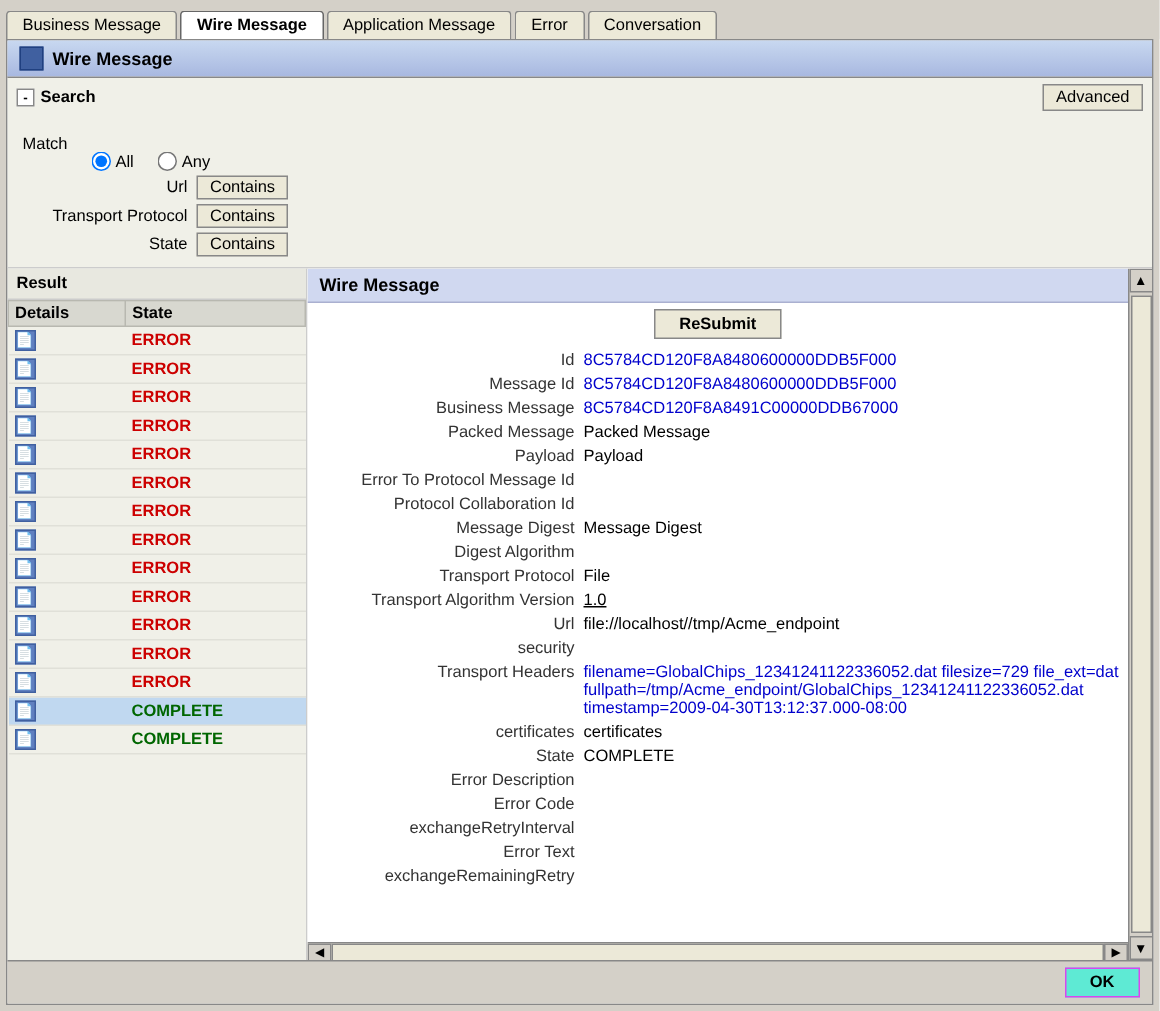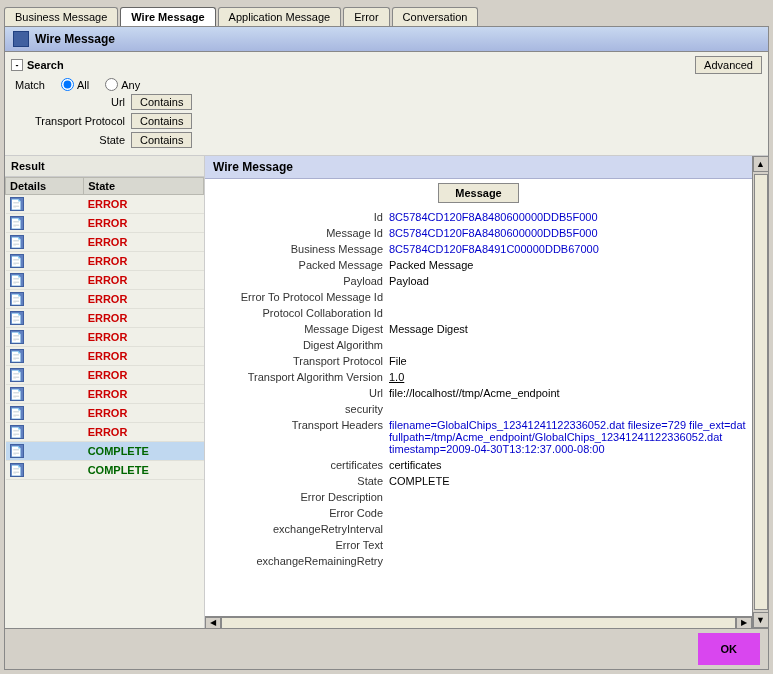--- a/index.html
+++ b/index.html
@@ -122,20 +122,21 @@
       display: flex;
       align-items: center;
       gap: 16px;
       margin-bottom: 3px;
       padding-left: 4px;
     }
     .match-label { font-size: 11px; }
     .radio-option {
       display: flex; align-items: center; gap: 3px;
       font-size: 11px;
+      margin-top: 23px;
     }
 
     
     .lower-area {
       display: flex;
       flex: 1;
       overflow: hidden;
     }
 
     
@@ -264,22 +265,22 @@
     
     .bottom-bar {
       background: #d4d0c8;
       border-top: 1px solid #888;
       padding: 4px 8px;
       display: flex;
       justify-content: flex-end;
       align-items: center;
     }
     .ok-btn {
-      background: #d946ef;
-      border: 7px solid #d946ef;
+      background: #5eead4;
+      border: 1px solid #d946ef;
       padding: 3px 16px;
       cursor: pointer;
       font-size: 11px;
       font-weight: bold;
     }
 
     
     .right-scrollbar {
       width: 16px;
       background: #d4d0c8;
@@ -437,21 +438,21 @@
       </div>
 
       <div class="right-panel">
         <div style="display: flex; flex: 1; overflow: hidden;">
           <div style="flex: 1; display: flex; flex-direction: column; overflow: hidden;">
             <div class="wire-header">
               <span>Wire Message</span>
             </div>
             <div class="wire-body" id="wire-body">
               <div class="resubmit-row">
-                <button class="resubmit-btn">Message</button>
+                <button class="resubmit-btn">ReSubmit</button>
               </div>
               <table class="detail-grid" id="detail-grid">
                 <tbody>
                     <tr>
                       <td>Id</td>
                       <td style="color: rgb(0, 0, 204); cursor: pointer;">8C5784CD120F8A8480600000DDB5F000</td>
                     </tr>
                     <tr>
                       <td>Message Id</td>
                       <td style="color: rgb(0, 0, 204); cursor: pointer;">8C5784CD120F8A8480600000DDB5F000</td>

